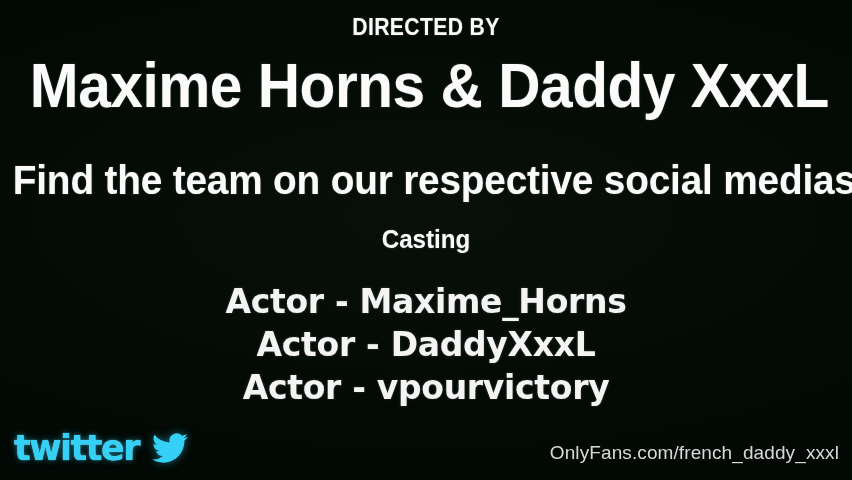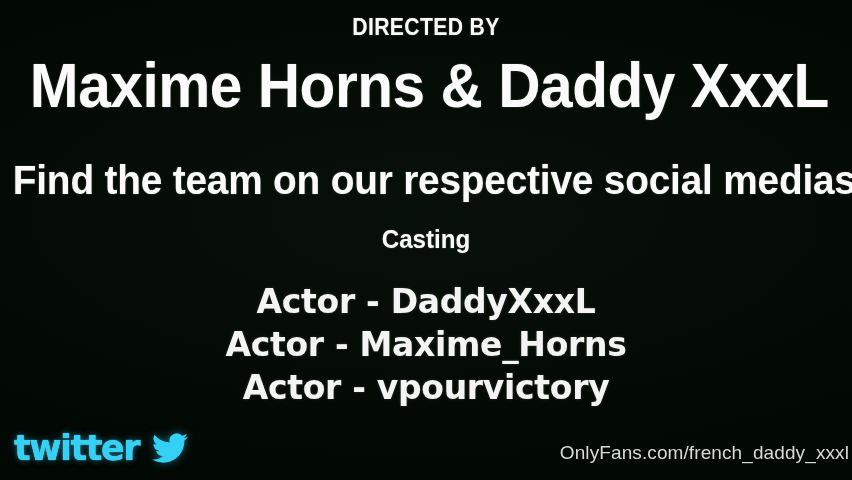--- a/index.html
+++ b/index.html
@@ -133,21 +133,21 @@
   #twitter-bird {
     display: block;
     width: 42px;
     height: 36px;
     filter: drop-shadow(0 0 4px rgba(45,200,245,.5));
   }
 
   
   #onlyfans-url {
     position: absolute;
-    right: 3px;
+    right: 13px;
     bottom: 16px;
     font-family: "Liberation Sans", sans-serif;
     font-size: 19px;
     color: #d9d9d9;
     white-space: nowrap;
     letter-spacing: .1px;
     margin-left: 24px;
   }
 </style>
 </head>
@@ -161,22 +161,22 @@
 
     <div id="directed-by" class="cond">DIRECTED BY</div>
 
     <div id="director-names" class="cond">Maxime Horns &amp; Daddy XxxL</div>
 
     <div id="social-line" class="cond">Find the team on our respective social medias</div>
 
     <div id="casting-label" class="cond">Casting</div>
 
     <div id="casting-list">
+      <div class="cast-line">Actor - Maxime_Horns</div>
       <div class="cast-line">Actor - DaddyXxxL</div>
-      <div class="cast-line">Actor - Maxime_Horns</div>
       <div class="cast-line">Actor - vpourvictory</div>
     </div>
 
   </div>
 
   <div id="twitter-badge">
     <span id="twitter-wordmark">twitter</span>
     <svg id="twitter-bird" viewBox="0 0 24 24" xmlns="http://www.w3.org/2000/svg">
       <path fill="#35d0f5" d="M23.95 4.57a10 10 0 0 1-2.83.78 4.93 4.93 0 0 0 2.17-2.72
                c-.95.56-2.01.97-3.13 1.19a4.92 4.92 0 0 0-8.39 4.49A13.97 13.97 0 0 1 1.64 3.16

